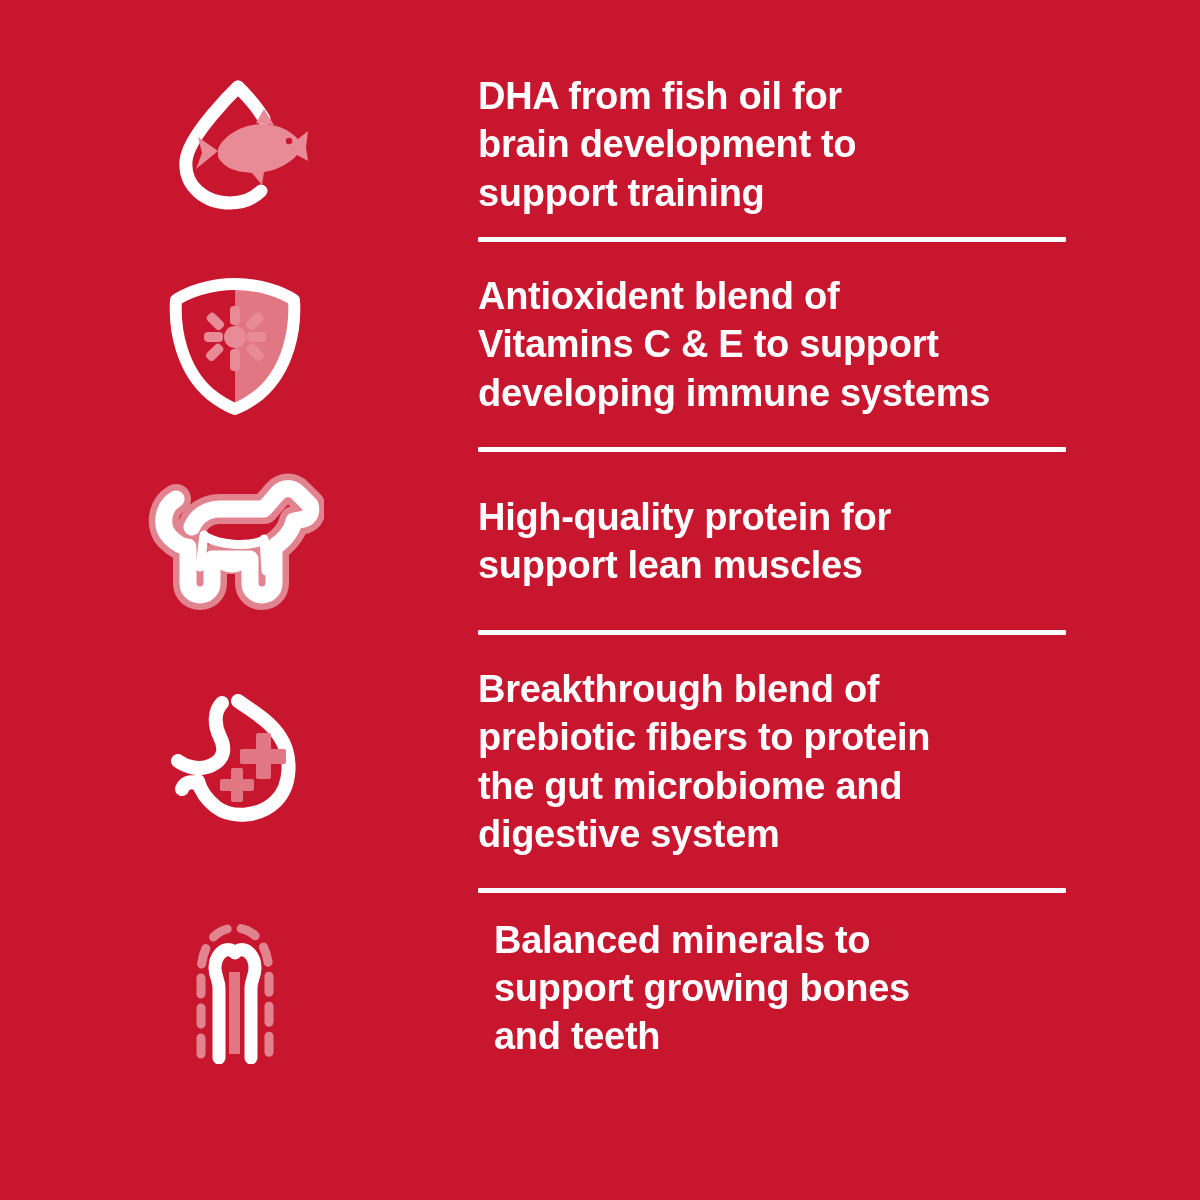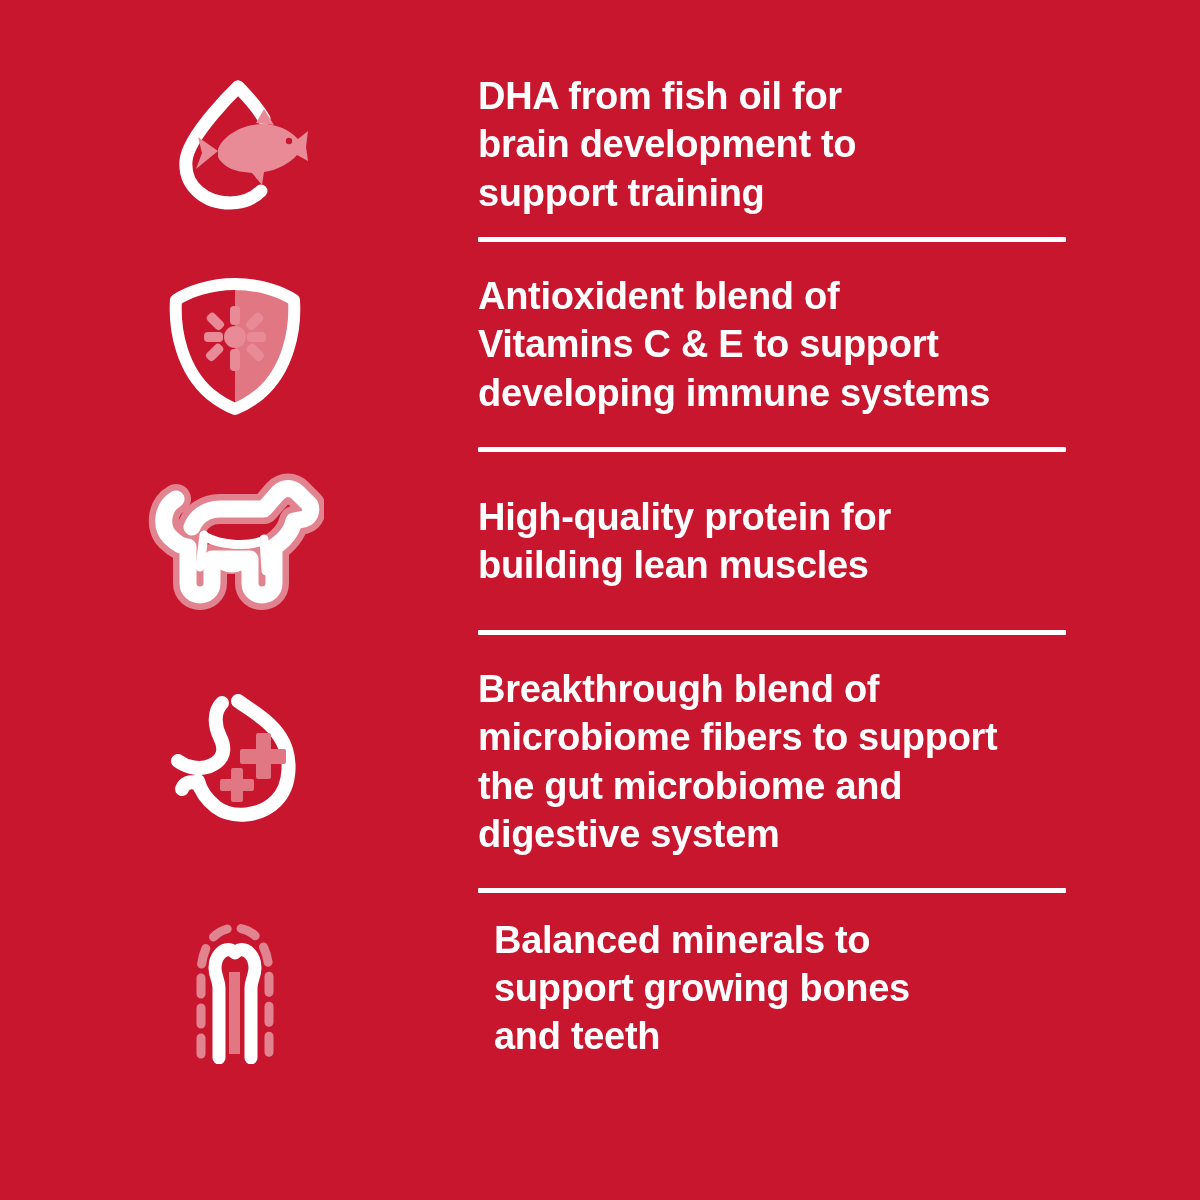--- a/index.html
+++ b/index.html
@@ -192,21 +192,21 @@
 
             <path d="M60 66 C74 74 100 76 116 70" fill="none" stroke="#FFFFFF" stroke-width="9" stroke-linecap="round"></path>
             <path d="M58 64 L54 96" fill="none" stroke="#FFFFFF" stroke-width="9" stroke-linecap="round"></path>
             <path d="M118 68 L120 100" fill="none" stroke="#FFFFFF" stroke-width="9" stroke-linecap="round"></path>
             <path d="M70 88 C78 100 94 100 102 88" fill="none" stroke="#FFFFFF" stroke-width="9" stroke-linecap="round"></path>
           </g>
         </svg>
       </div>
       <div class="text-cell">
         <p class="benefit-text">High-quality protein for
-building lean muscles</p>
+support lean muscles</p>
       </div>
     </li>
 
     <div class="divider-wrap">
       <div class="divider-spacer"></div>
       <div class="divider"></div>
     </div>
 
     <li class="benefit-row row-gut">
       <div class="icon-cell">
@@ -224,21 +224,21 @@
           <g fill="#E07783">
             <rect x="96" y="44" width="15" height="46" rx="2"></rect>
             <rect x="80" y="60" width="46" height="15" rx="2"></rect>
             <rect x="71" y="79" width="12" height="34" rx="2"></rect>
             <rect x="60" y="90" width="34" height="12" rx="2"></rect>
           </g>
         </svg>
       </div>
       <div class="text-cell">
         <p class="benefit-text">Breakthrough blend of
-microbiome fibers to support
+prebiotic fibers to protein
 the gut microbiome and
 digestive system</p>
       </div>
     </li>
 
     <div class="divider-wrap">
       <div class="divider-spacer"></div>
       <div class="divider"></div>
     </div>
 

